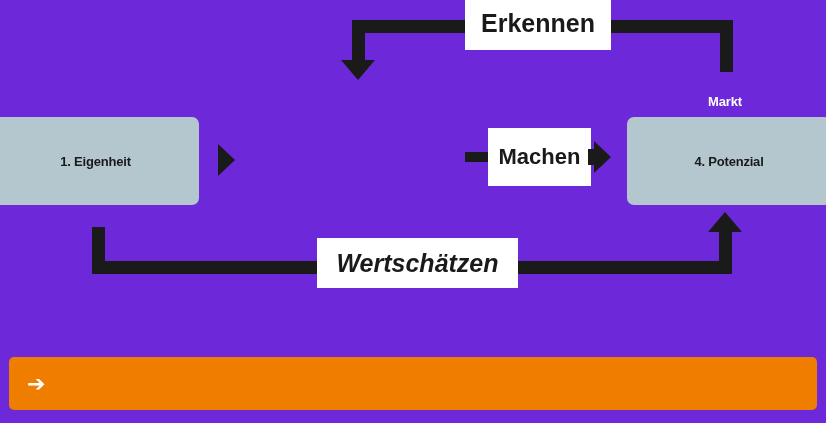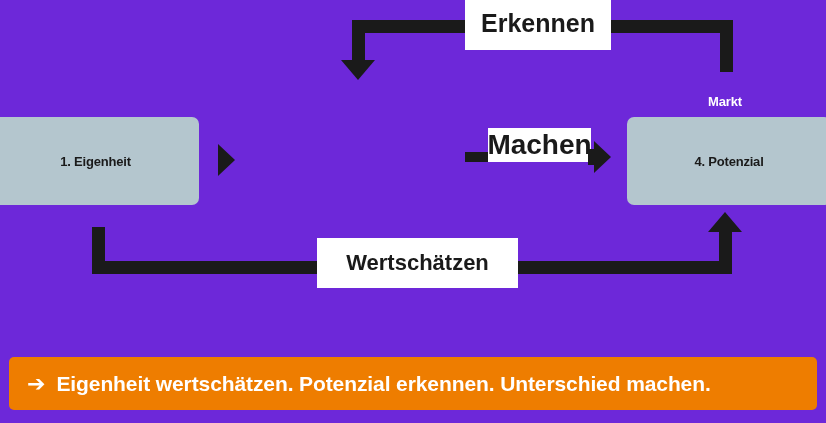--- a/index.html
+++ b/index.html
@@ -108,26 +108,27 @@
     color: #1a1a1a;
     font-weight: bold;
     white-space: nowrap;
     box-sizing: border-box;
   }
   #verb-erkennen {
     left: 465px; top: -4px; width: 146px; height: 54px;
     font-size: 25px;
   }
   #verb-machen {
-    left: 488px; top: 128px; width: 103px; height: 34px;
-    font-size: 28px;
+    left: 488px; top: 128px; width: 103px; height: 58px;
+    font-size: 22px;
   }
   #verb-wertschaetzen {
     left: 317px; top: 238px; width: 201px; height: 50px;
-    font-size: 22px;
+    font-size: 25px;
+    font-style: italic;
   }
 
   
   #banner {
     position: absolute;
     left: 9px; top: 357px;
     width: 808px; height: 53px;
     background: #ee7d00;
     border-radius: 5px;
     display: flex;
@@ -182,16 +183,15 @@
 
   <div class="bar" id="bot-vert-l"></div>
   <div class="bar" id="bot-horiz"></div>
   <div class="bar" id="bot-vert-r"></div>
   <div id="bot-arrowhead"></div>
 
   <div class="verb-label" id="verb-wertschaetzen">Wertschätzen</div>
 
   <div id="banner">
     <span id="banner-arrow">➔</span>
-    <span id="banner-text">Eigenheit wertschätzen. Potenzial erkennen. Unterschied machen.</span>
   </div>
 
 </div>
 
 </body></html>

